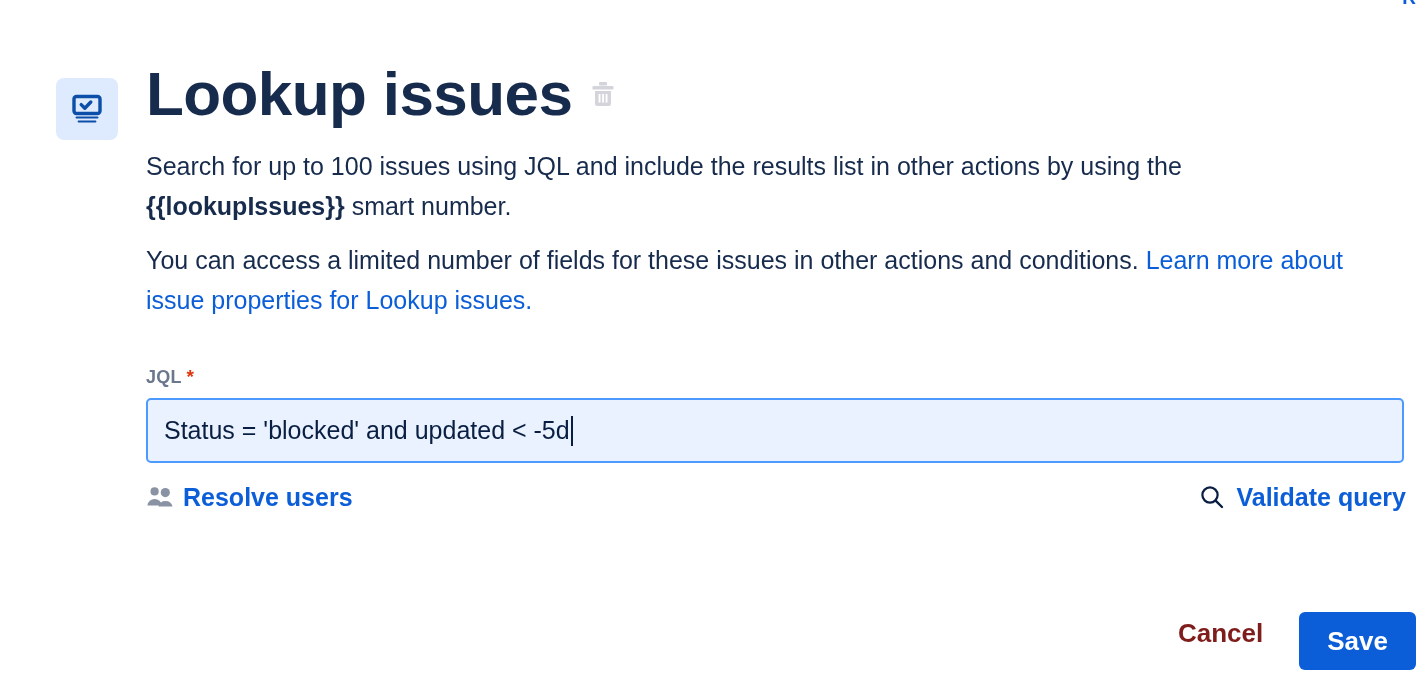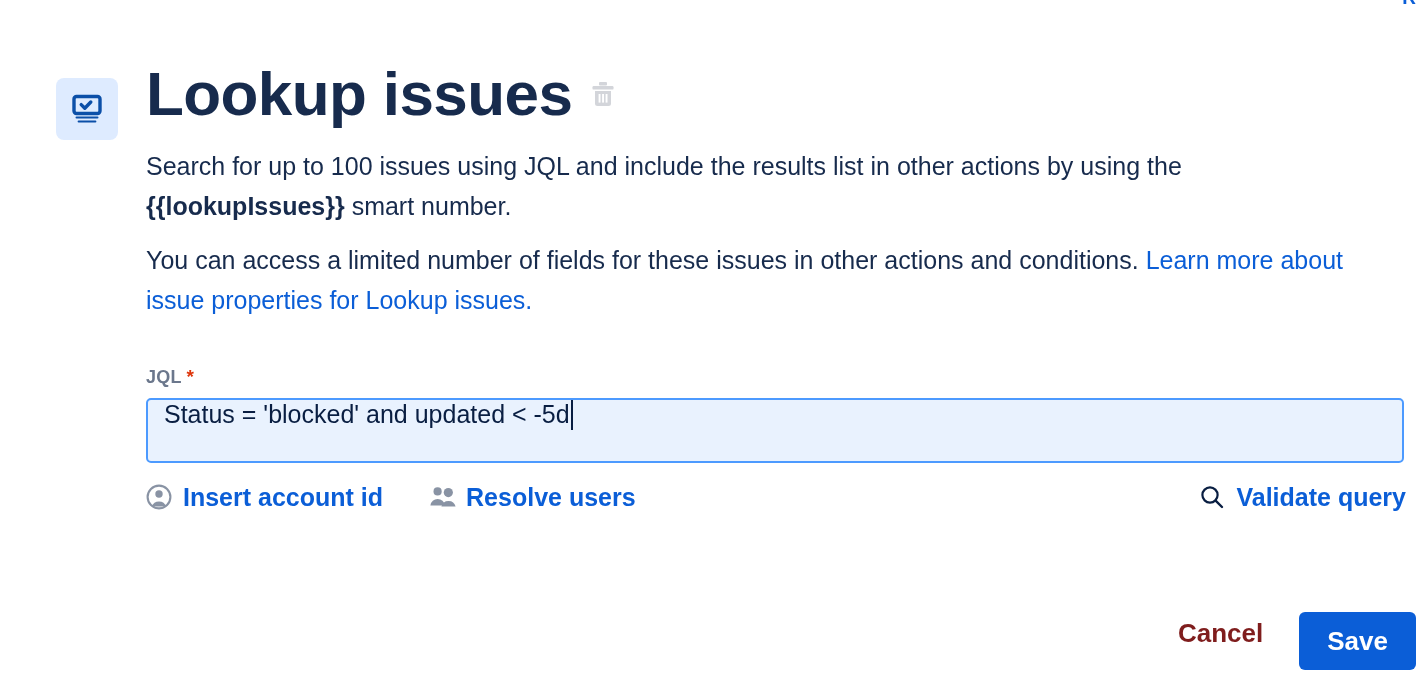--- a/index.html
+++ b/index.html
@@ -131,21 +131,21 @@
     box-sizing: border-box;
     border: 2px solid #4C9AFF;
     border-radius: 5px;
     background: #E9F2FE;
     font-family: "Liberation Sans", sans-serif;
     font-size: 25px;
     color: #091E42;
     padding: 0 16px;
     outline: none;
     display: flex;
-    align-items: flex-start;
+    align-items: center;
     caret-color: #091E42;
   }
   .jql-text {
     white-space: pre;
   }
   .caret {
     display: inline-block;
     width: 2px;
     height: 30px;
     background: #091E42;
@@ -275,30 +275,20 @@
           <span>JQL</span><span class="req-star">*</span>
         </label>
 
         <div class="jql-input">
           <span class="jql-text">Status = 'blocked' and updated &lt; -5d</span>
             <span class="caret"></span>
         </div>
 
         <div class="helper-row">
 
-          <button class="helper-btn">
-            <span class="helper-icon">
-              <svg width="26" height="26" viewBox="0 0 26 26" aria-hidden="true">
-                <circle cx="13" cy="13" r="11.4" fill="none" stroke="#8993A4" stroke-width="2.1"></circle>
-                <circle cx="13" cy="10" r="3.7" fill="#8993A4"></circle>
-                <path d="M5.8 22.6 a7.6 7.6 0 0 1 14.4 0 z" fill="#8993A4"></path>
-              </svg>
-            </span>
-            <span class="label">Insert account id</span>
-          </button>
 
           <button class="helper-btn">
             <span class="helper-icon">
               <svg width="28" height="26" viewBox="0 0 28 26" aria-hidden="true">
                 <circle cx="8.6" cy="7.4" r="4.1" fill="#8993A4"></circle>
                 <circle cx="19.3" cy="8.6" r="4.6" fill="#8993A4"></circle>
                 <path d="M1.4 21.4 a7.3 7.3 0 0 1 14.5 0 z" fill="#8993A4"></path>
                 <path d="M12.4 22.6 a7.3 7.3 0 0 1 14.2 0 z" fill="#8993A4"></path>
               </svg>
             </span>

